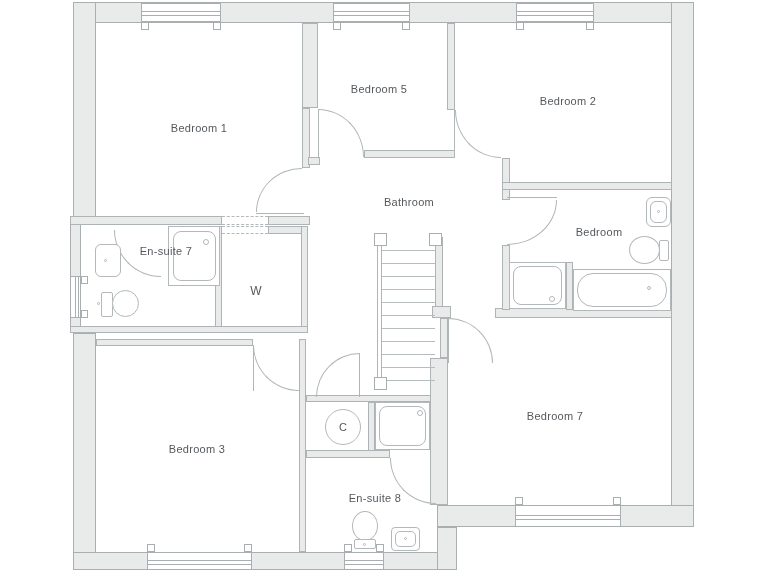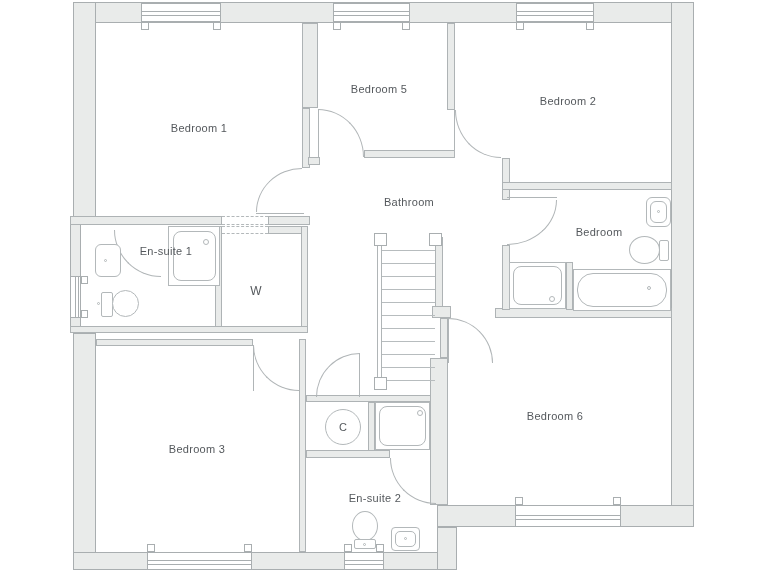--- a/index.html
+++ b/index.html
@@ -175,21 +175,21 @@
   <i class="abs fx" style="left:354px;top:539px;width:22px;height:10px;border-radius:2px"></i>
   <i class="abs dot" style="left:363px;top:543px;width:3px;height:3px"></i>
   <i class="abs fx" style="left:391px;top:527px;width:29px;height:24px;border-radius:4px"></i>
   <i class="abs fx" style="left:395px;top:531px;width:21px;height:16px;border-radius:5px"></i>
   <i class="abs dot" style="left:404px;top:537px;width:3px;height:3px"></i>
 
   <span class="lbl" style="left:199px;top:128px">Bedroom 1</span>
   <span class="lbl" style="left:379px;top:89px">Bedroom 5</span>
   <span class="lbl" style="left:568px;top:101px">Bedroom 2</span>
   <span class="lbl" style="left:409px;top:202px">Bathroom</span>
-  <span class="lbl" style="left:166px;top:251px">En-suite 1</span>
+  <span class="lbl" style="left:166px;top:251px">En-suite 7</span>
   <span class="lbl" style="left:256px;top:291px;font-size:12px">W</span>
   <span class="lbl" style="left:599px;top:232px">Bedroom</span>
   <span class="lbl" style="left:197px;top:449px">Bedroom 3</span>
   <span class="lbl" style="left:343px;top:427px">C</span>
-  <span class="lbl" style="left:375px;top:498px">En-suite 2</span>
-  <span class="lbl" style="left:555px;top:416px">Bedroom 6</span>
+  <span class="lbl" style="left:375px;top:498px">En-suite 8</span>
+  <span class="lbl" style="left:555px;top:416px">Bedroom 7</span>
 
 </div>
 
 </body></html>

